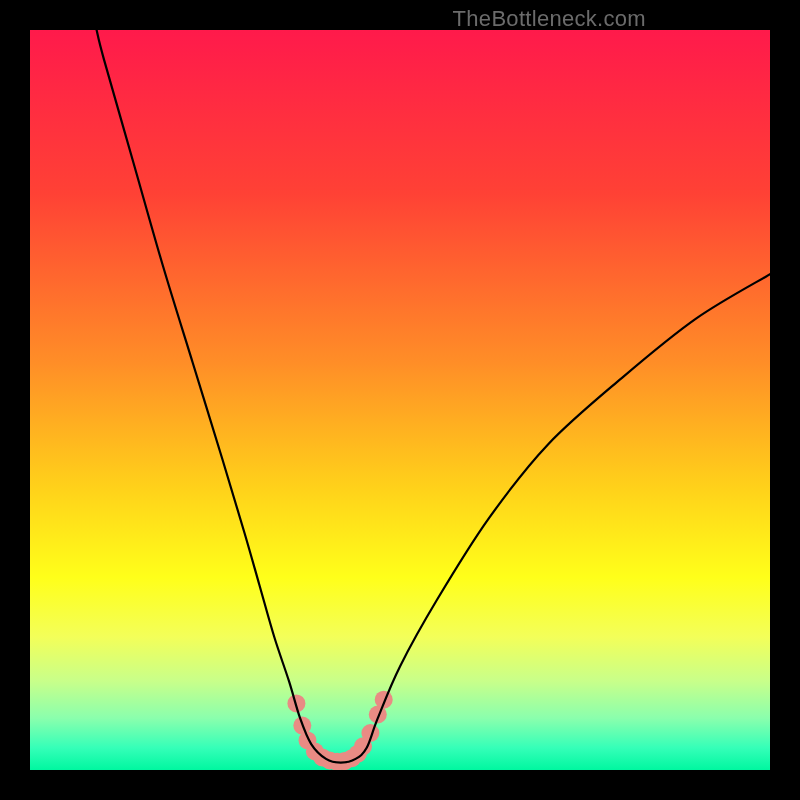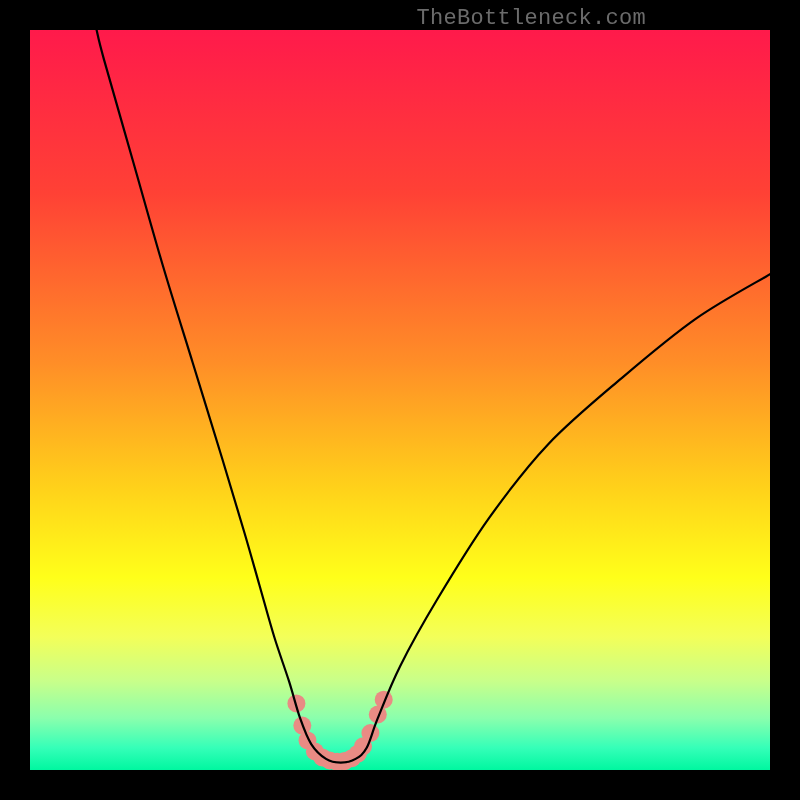--- a/index.html
+++ b/index.html
@@ -11,21 +11,20 @@
     background: #000;
     font-family: Arial, Helvetica, sans-serif;
   }
   .frame {
     position: absolute;
     left: 0;
     top: 0;
     width: 656px;
     height: 800px;
     background: #000;
-    font-family: Liberation Mono, monospace;
   }
   .plot {
     position: absolute;
     left: 30px;
     top: 30px;
     width: 740px;
     height: 740px;
     overflow: hidden;
   }
   .gradient {

